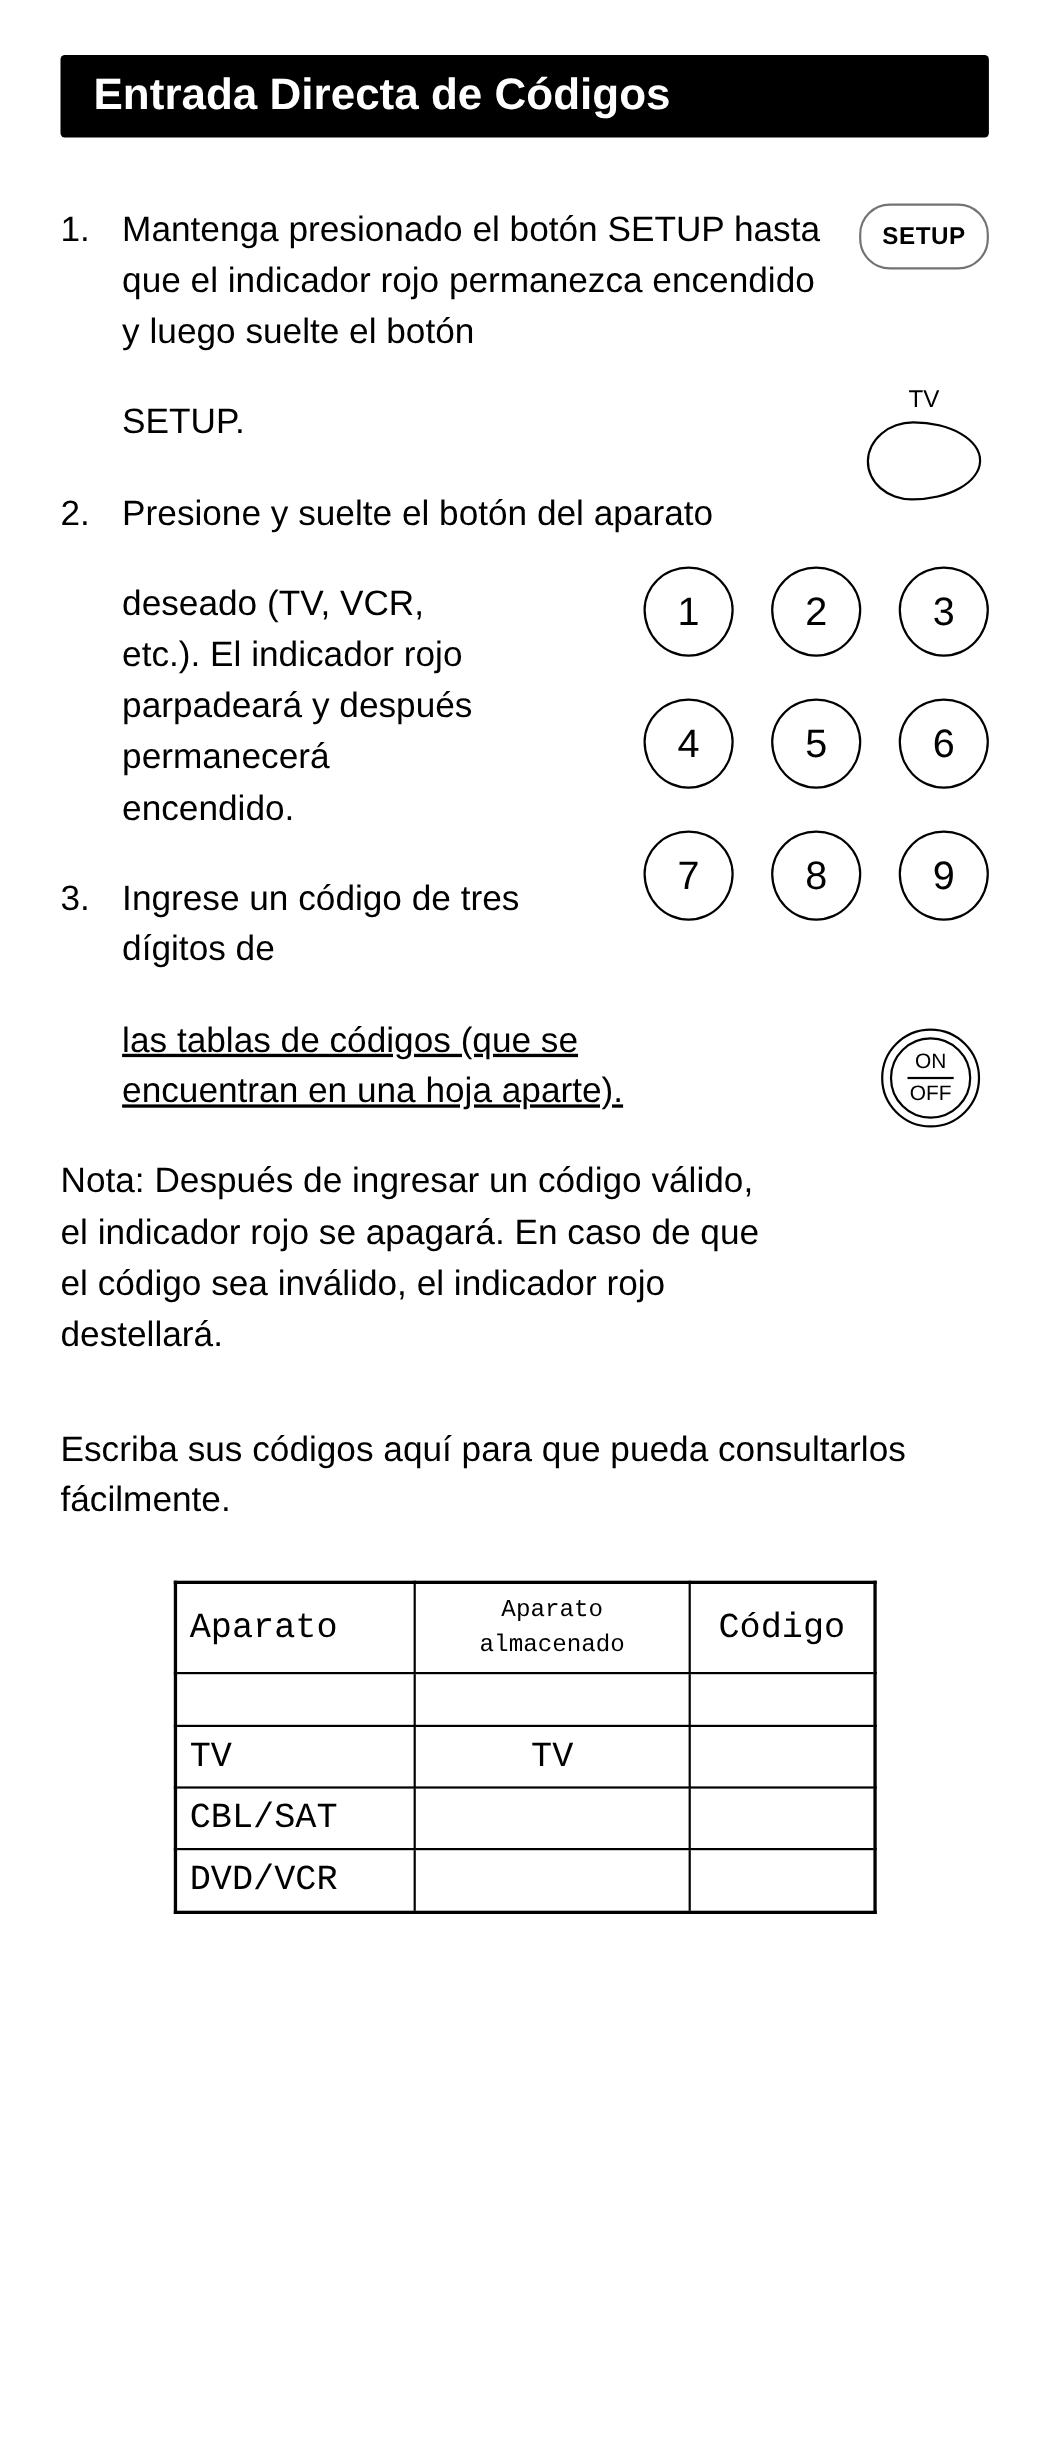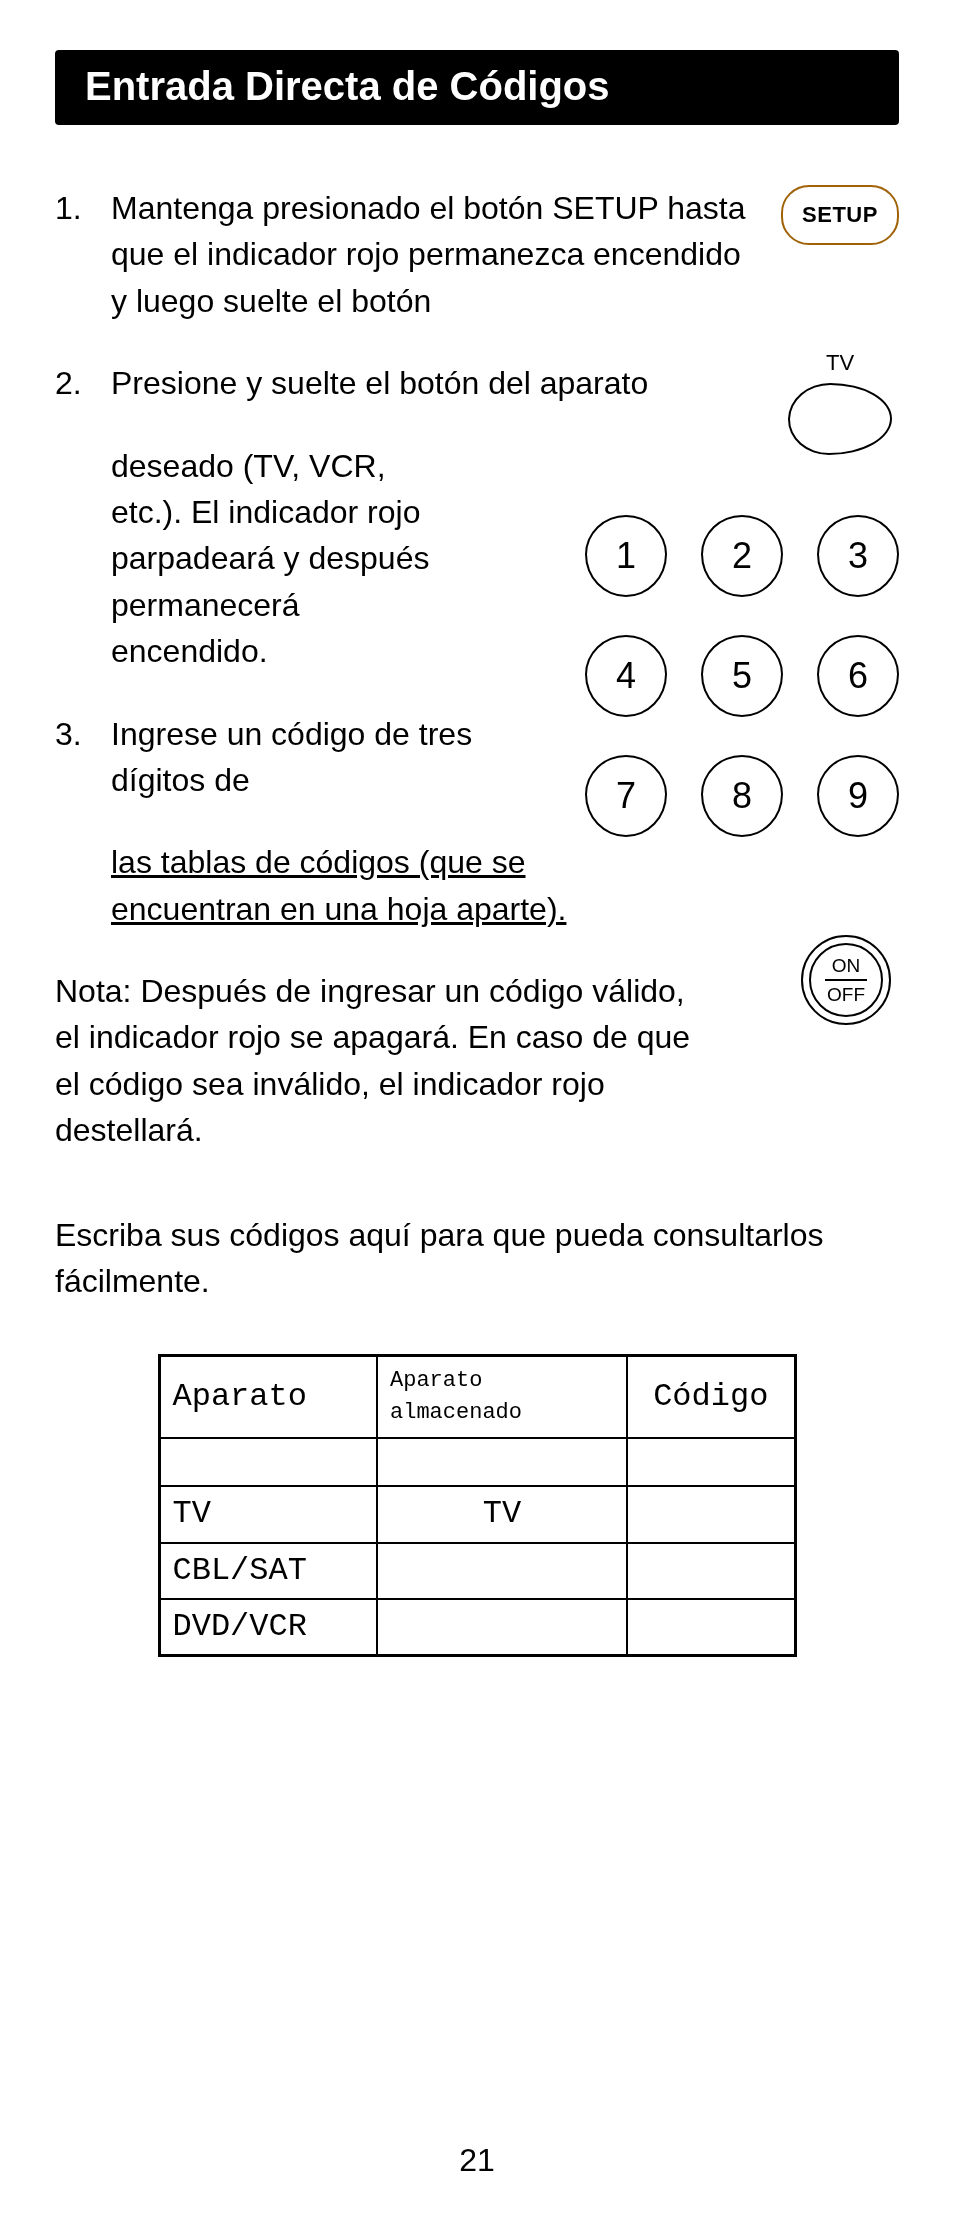--- a/index.html
+++ b/index.html
@@ -22,21 +22,21 @@
   .step-num { width: 56px; flex-shrink: 0; }
   .step-body { flex: 1; }
   .indent { padding-left: 56px; }
   .narrow { max-width: 380px; }
   .medium { max-width: 640px; }
 
   
   .icons-top { position: absolute; right: 0; top: 0; }
   .setup-btn {
     width: 118px; height: 60px;
-    border: 2px solid #a16207; border-radius: 28px;
+    border: 2px solid #737373; border-radius: 28px;
     display: flex; align-items: center; justify-content: center;
     font-size: 22px; font-weight: bold; letter-spacing: 0.5px;
   }
 
   .tv-block { position: absolute; right: 0; top: 162px; width: 118px; text-align: center; }
   .tv-label { font-size: 22px; margin-bottom: 4px; }
   .tv-shape {
     width: 104px; height: 72px; margin: 0 auto;
     border: 2px solid #000;
     border-radius: 40% 60% 60% 40% / 50% 50% 50% 50%;
@@ -73,21 +73,21 @@
   .code-table { margin: 0 auto; border: 3px solid #000; border-collapse: collapse; }
   .code-table th, .code-table td {
     border: 2px solid #000;
     font-family: Liberation Mono, monospace;
   }
   .code-table th { font-weight: normal; font-size: 32px; }
   .col-a { width: 218px; }
   .col-b { width: 250px; }
   .col-c { width: 168px; }
   .code-table thead th { padding: 8px 12px; text-align: left; }
-  .code-table thead th.col-b { font-size: 22px; text-align: left; }
+  .code-table thead th.col-b { font-size: 22px; text-align: center; }
   .code-table thead th.col-c { text-align: center; }
   .code-table tbody td { height: 48px; padding: 4px 12px; font-size: 32px; }
   .col-b-cell { text-align: center; }
 
   .page-number { text-align: center; font-size: 32px; margin-top: 480px; }
 </style>
 </head>
 <body>
 
 <div class="page">
@@ -126,20 +126,21 @@
         </div>
       </div>
     </div>
 
     <div class="step">
       <div class="step-row">
         <div class="step-num">1.</div>
         <div class="step-body medium">Mantenga presionado el botón SETUP hasta que el indicador rojo permanezca encendido y luego suelte el botón</div>
       </div>
     </div>
+    <div class="step indent">SETUP.</div>
 
     <div class="step">
       <div class="step-row">
         <div class="step-num">2.</div>
         <div class="step-body medium">Presione y suelte el botón del aparato</div>
       </div>
     </div>
     <div class="step indent narrow">deseado (TV, VCR, etc.). El indicador rojo parpadeará y después permanecerá encendido.</div>
 
     <div class="step">

